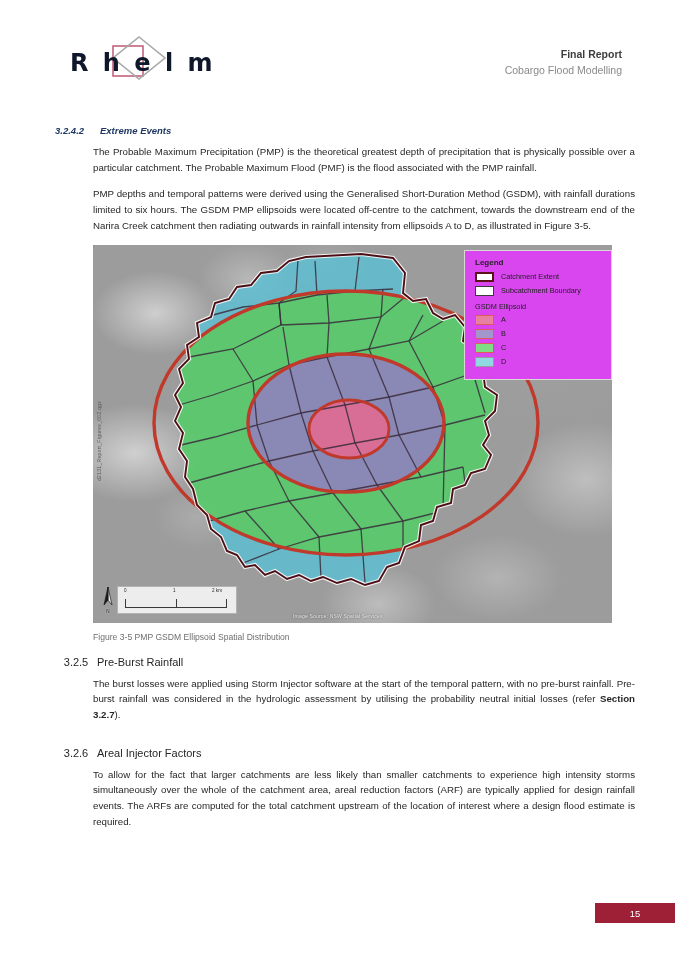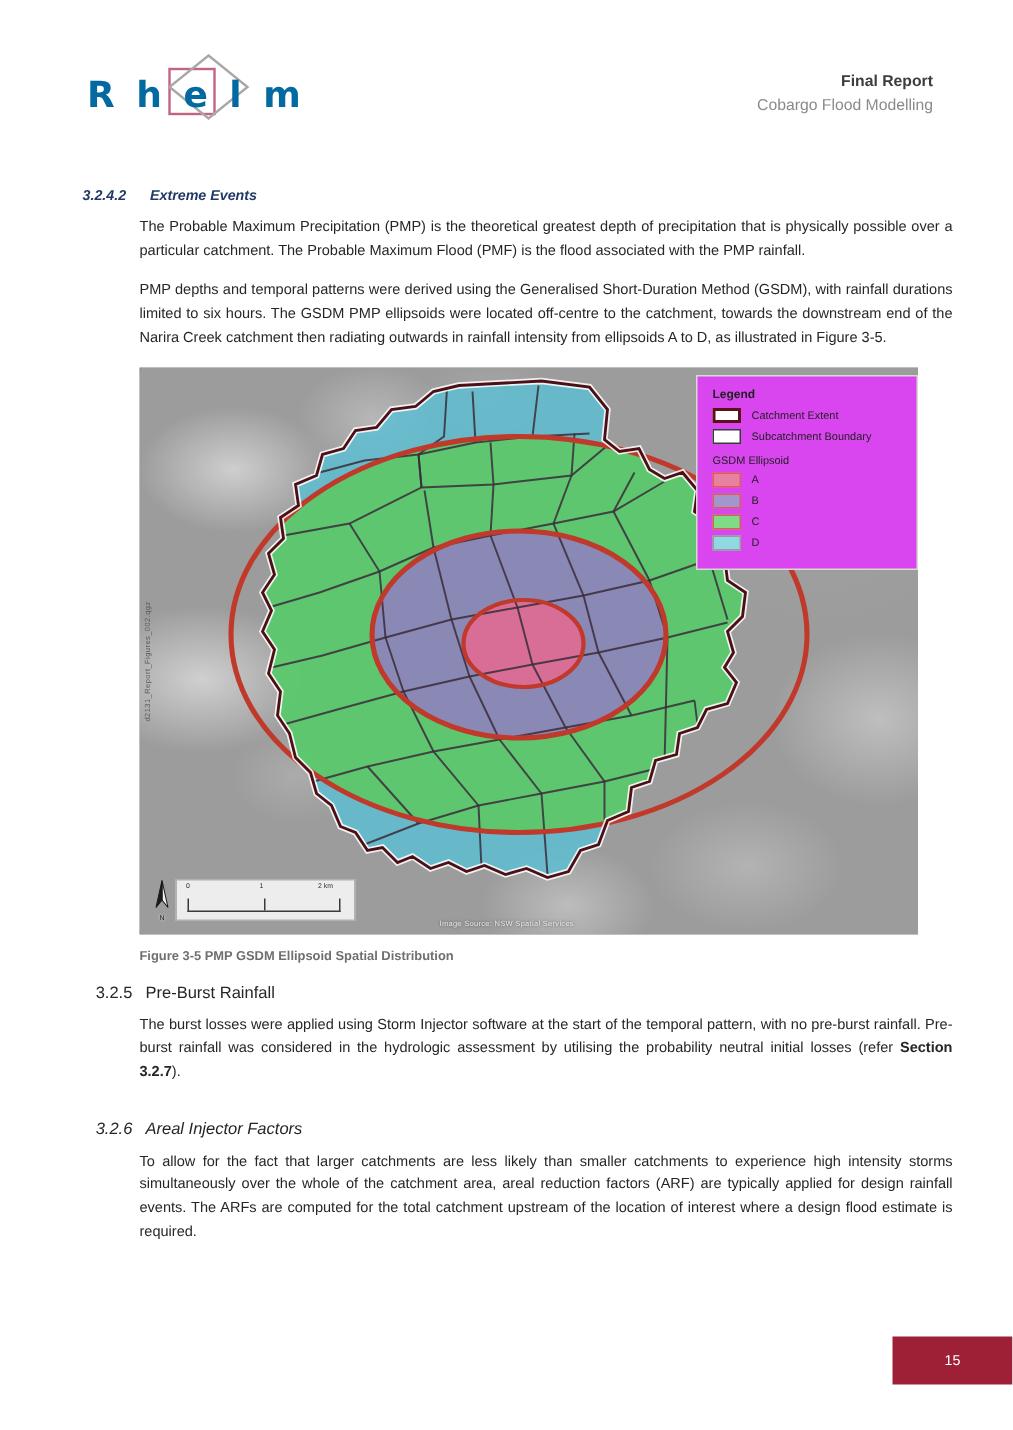--- a/index.html
+++ b/index.html
@@ -33,27 +33,27 @@
   }
   #logo .logo-shapes {
     position: absolute;
     left: 51px;
     top: -2px;
     width: 60px;
     height: 48px;
   }
   #logo .logo-text {
     position: absolute;
-    left: 0;
+    left: 12px;
     top: 13px;
     font-family: "DejaVu Sans", sans-serif;
     font-size: 24px;
     font-weight: bold;
     letter-spacing: 3px;
-    color: #0369a1;
+    color: #0f172a;
     white-space: nowrap;
   }
   #header-title-block {
     position: absolute;
     right: 53px;
     top: 47px;
     text-align: right;
     line-height: 1.5;
   }
   #header-title-block .hdr-main {
@@ -257,31 +257,31 @@
     margin: 6px 0 4px 0;
   }
   #map-legend .lg-row.ellip .lg-lbl {
     font-size: 7.3px;
   }
 
   #fig-caption {
     padding-left: 93px;
     margin-top: 9px;
     font-size: 8.6px;
-    font-weight: bold;
+    font-weight: normal;
     color: #6f6f6f;
   }
 
   
   #page-footer {
     position: absolute;
     right: 0;
     bottom: 30px;
     width: 80px;
-    height: 32px;
+    height: 20px;
     background: #9e2037;
     color: #ffffff;
     font-size: 9.5px;
     display: flex;
     align-items: center;
     justify-content: center;
   }
 </style>
 </head>
 <body>
@@ -482,21 +482,21 @@
 
   <div id="fig-caption">Figure 3-5 PMP GSDM Ellipsoid Spatial Distribution</div>
 
   <div class="sec-head sec-head-l2" style="margin-top:14px;">
     <span class="num">3.2.5</span>
     <span>Pre-Burst Rainfall</span>
   </div>
 
   <p class="body-par"><span>The burst losses were applied using Storm Injector software at the start of the temporal pattern, with no pre-burst rainfall.  Pre-burst rainfall was considered in the hydrologic assessment by utilising the probability neutral initial losses (refer </span><b>Section 3.2.7</b><span>).</span></p>
 
-  <div class="sec-head sec-head-l2" style="margin-top:24px;font-style:italic;">
+  <div class="sec-head sec-head-l2" style="margin-top:24px;">
     <span class="num">3.2.6</span>
     <span>Areal Injector Factors</span>
   </div>
 
   <p class="body-par">To allow for the fact that larger catchments are less likely than smaller catchments to experience high intensity storms simultaneously over the whole of the catchment area, areal reduction factors (ARF) are typically applied for design rainfall events. The ARFs are computed for the total catchment upstream of the location of interest where a design flood estimate is required.</p>
 
 </div>
 
 <div id="page-footer">
   <span>15</span>

